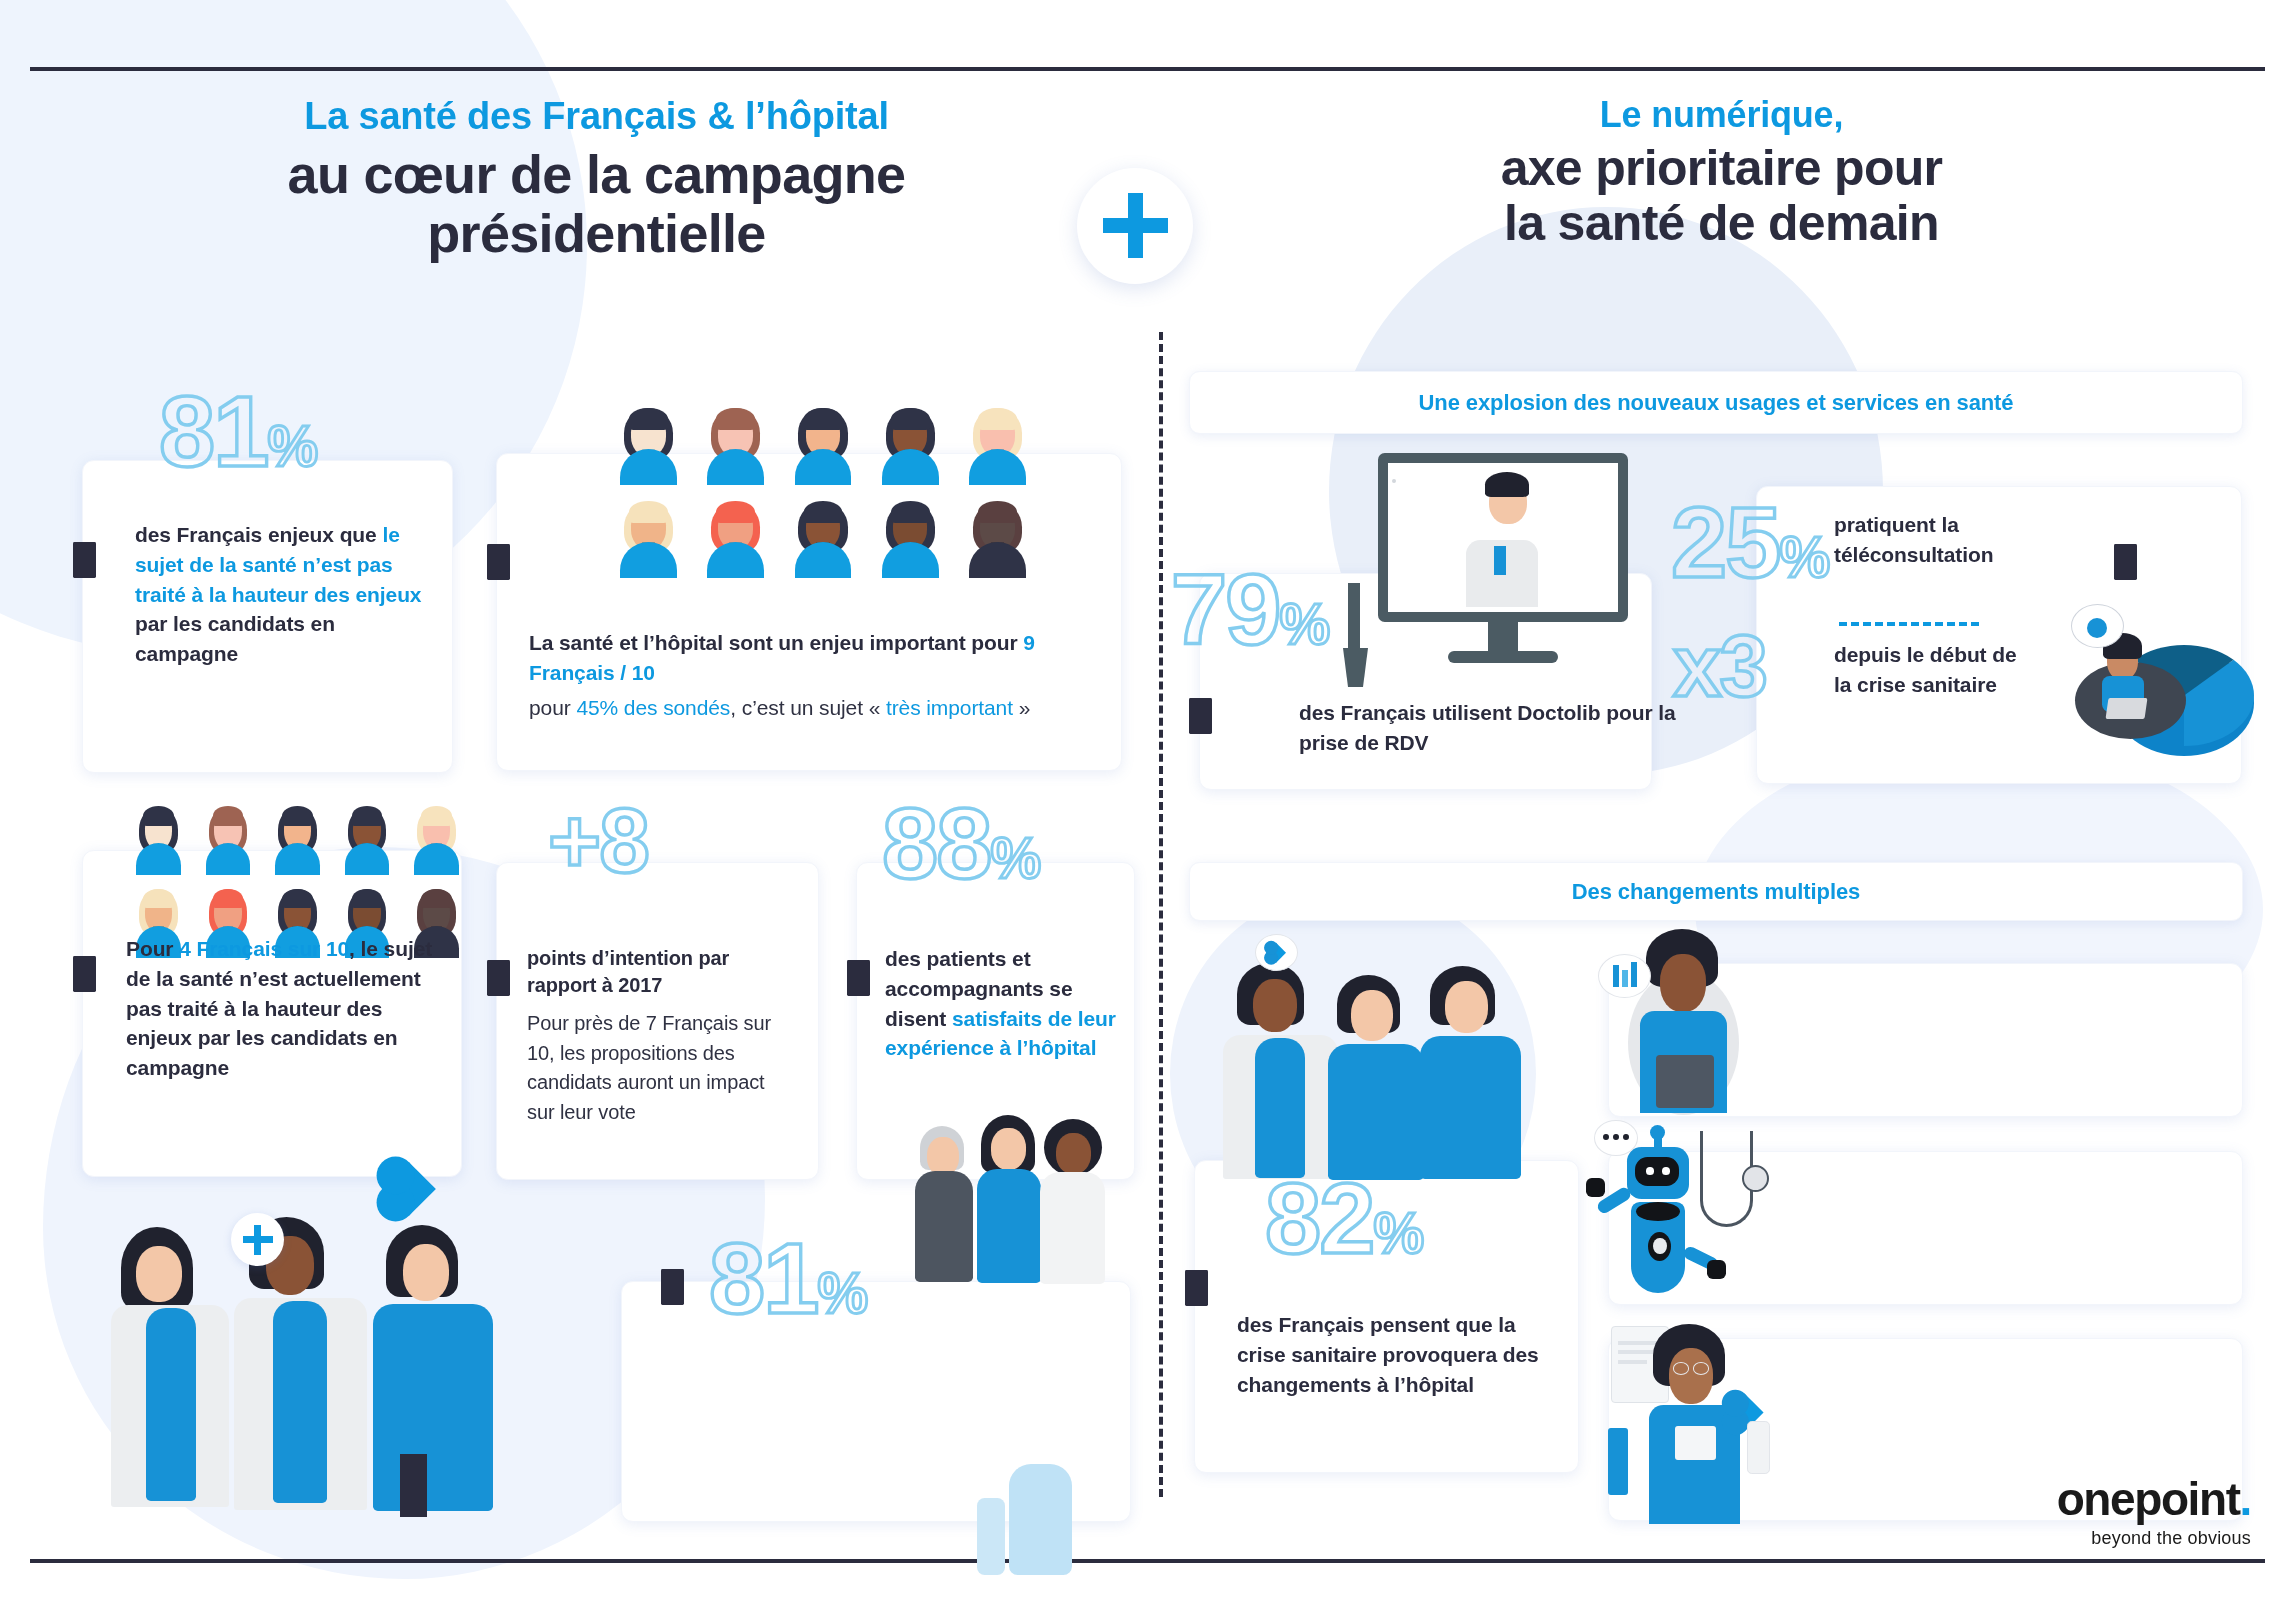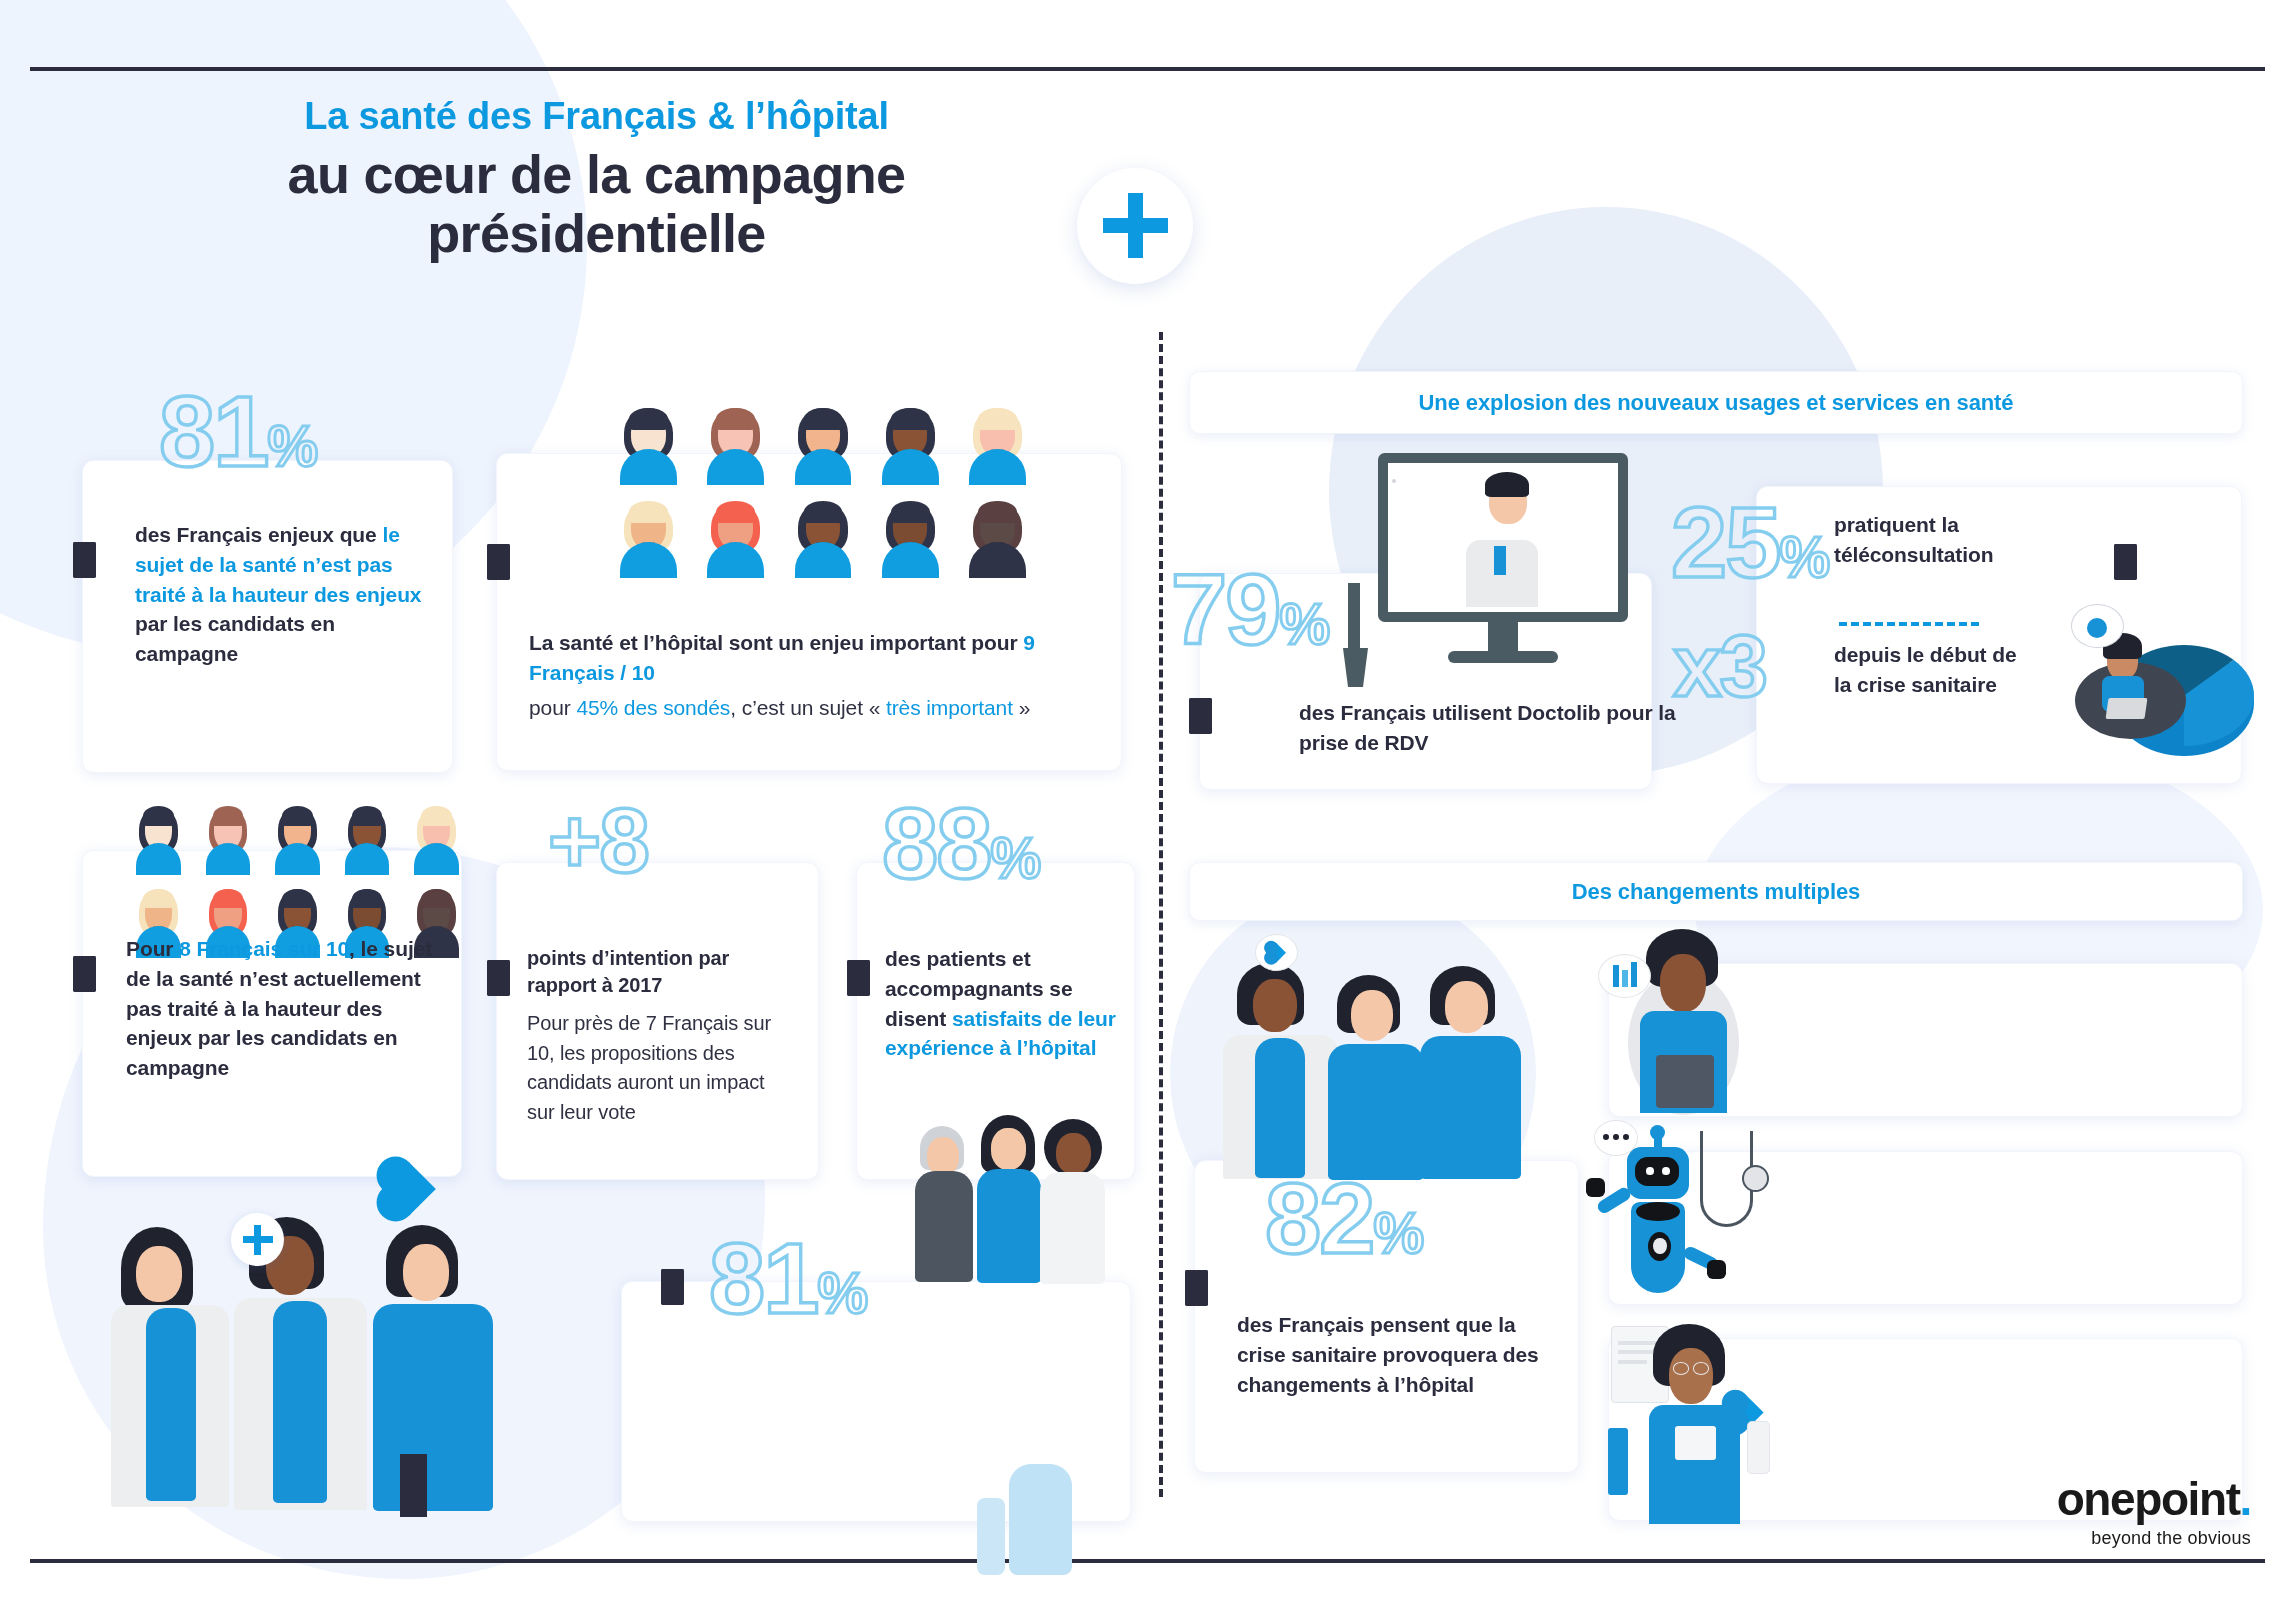--- a/index.html
+++ b/index.html
@@ -351,21 +351,21 @@
         <div class="head" style="background:#5c4a47;"></div>
         <div class="neck" style="background:#4b3a38;"></div>
         <div class="hair-top" style="background:#5a4040;"></div>
         <div class="shoulders" style="background:#2f3347;"></div>
       </div>
   </div>
 
   <div class="card" style="left:82px; top:850px; width:380px; height:327px;"></div>
   <div class="tab-marker" style="left:73px; top:956px;"></div>
   <div style="position:absolute; left:126px; top:934px; width:313px; z-index:6;" class="body-bold">
-    <span>Pour </span><span class="hl-b">8 Français sur 10</span><span>, le sujet de la santé n’est actuellement pas traité à la hauteur des enjeux par les candidats en campagne</span>
+    <span>Pour </span><span class="hl-b">4 Français sur 10</span><span>, le sujet de la santé n’est actuellement pas traité à la hauteur des enjeux par les candidats en campagne</span>
   </div>
 
   <div class="card" style="left:496px; top:862px; width:323px; height:318px;"></div>
   <div class="bignum" style="position:absolute; left:548px; top:799px; z-index:6; font-size:91px;">+8</div>
   <div class="tab-marker" style="left:487px; top:960px;"></div>
   <div style="position:absolute; left:527px; top:945px; width:260px; z-index:6;">
     <div class="body-bold" style="font-size:20px; line-height:1.36;">points d’intention par rapport à 2017</div>
     <div class="body-light" style="margin-top:9.6px; font-size:20px; line-height:1.48;">Pour près de 7 Français sur 10, les propositions des candidats auront un impact sur leur vote</div>
   </div>
 
@@ -419,20 +419,27 @@
   <div class="bignum" style="position:absolute; left:709px; top:1232px; z-index:6;">
     <span>81</span><span class="pct">%</span>
   </div>
   <div class="tab-marker" style="left:661px; top:1269px;"></div>
 
   <div class="thumb" style="left:977px; top:1464px; width:96px; height:111px;">
     <div style="position:absolute; left:0; top:34px; width:28px; height:77px; background:#cbe7f7; border-radius:7.7px;"></div>
     <div style="position:absolute; left:32px; top:0px; width:63px; height:111px; background:#bfe2f6; border-radius:22px 22px 8.7px 8.7px;"></div>
   </div>
 
+  <div class="col-right">
+    <div class="head-right">
+      <div class="kicker">Le numérique,</div>
+      <div class="headline" style="margin-top:6.7px;">axe prioritaire pour</div>
+      <div class="headline">la santé de demain</div>
+    </div>
+  </div>
 
   <div class="plus-badge"></div>
 
   <div class="section-pill" style="left:1189px; top:371px; width:1054px; height:63px;">
     <span>Une explosion des nouveaux usages et services en santé</span>
   </div>
 
   <div class="card" style="left:1199px; top:573px; width:453px; height:217px;"></div>
   <div class="bignum" style="position:absolute; left:1171px; top:563px; z-index:7;">
     <span>79</span><span class="pct">%</span>

